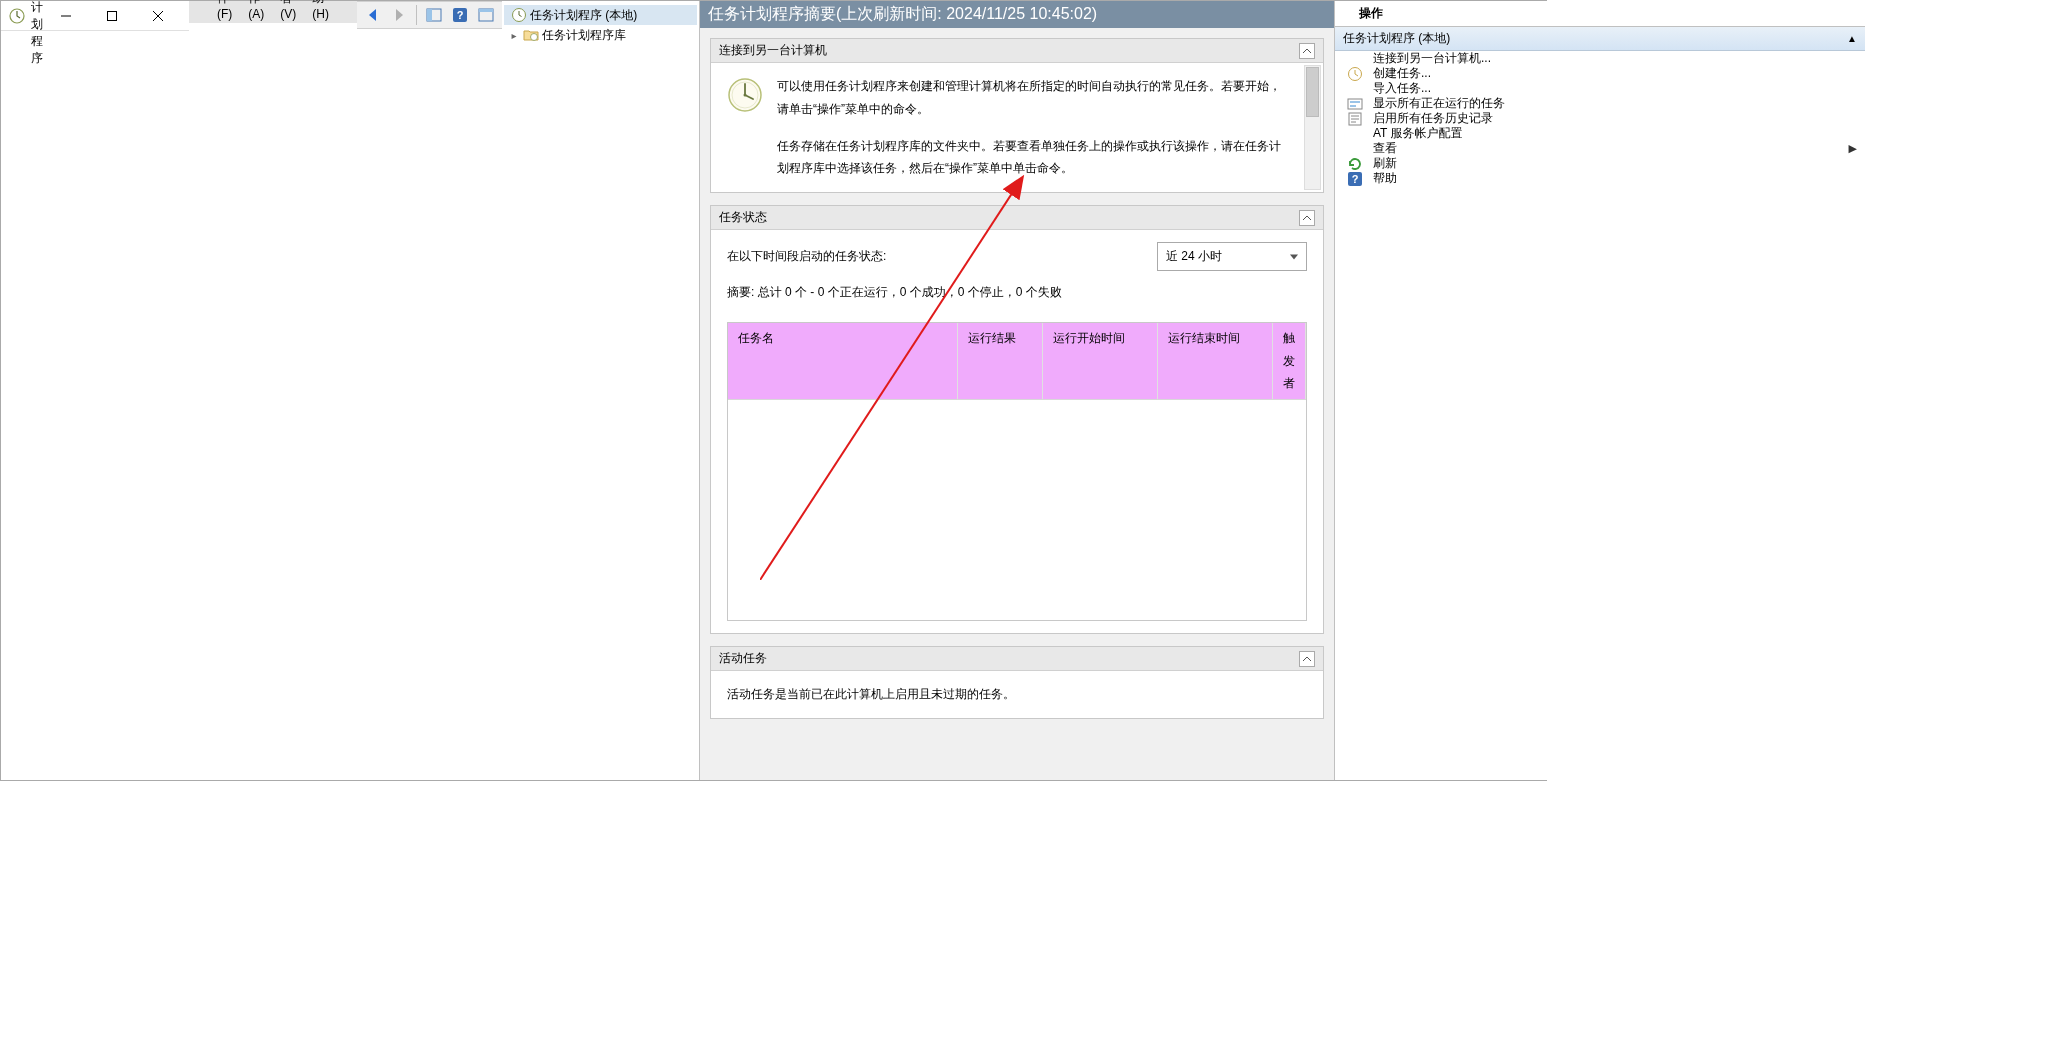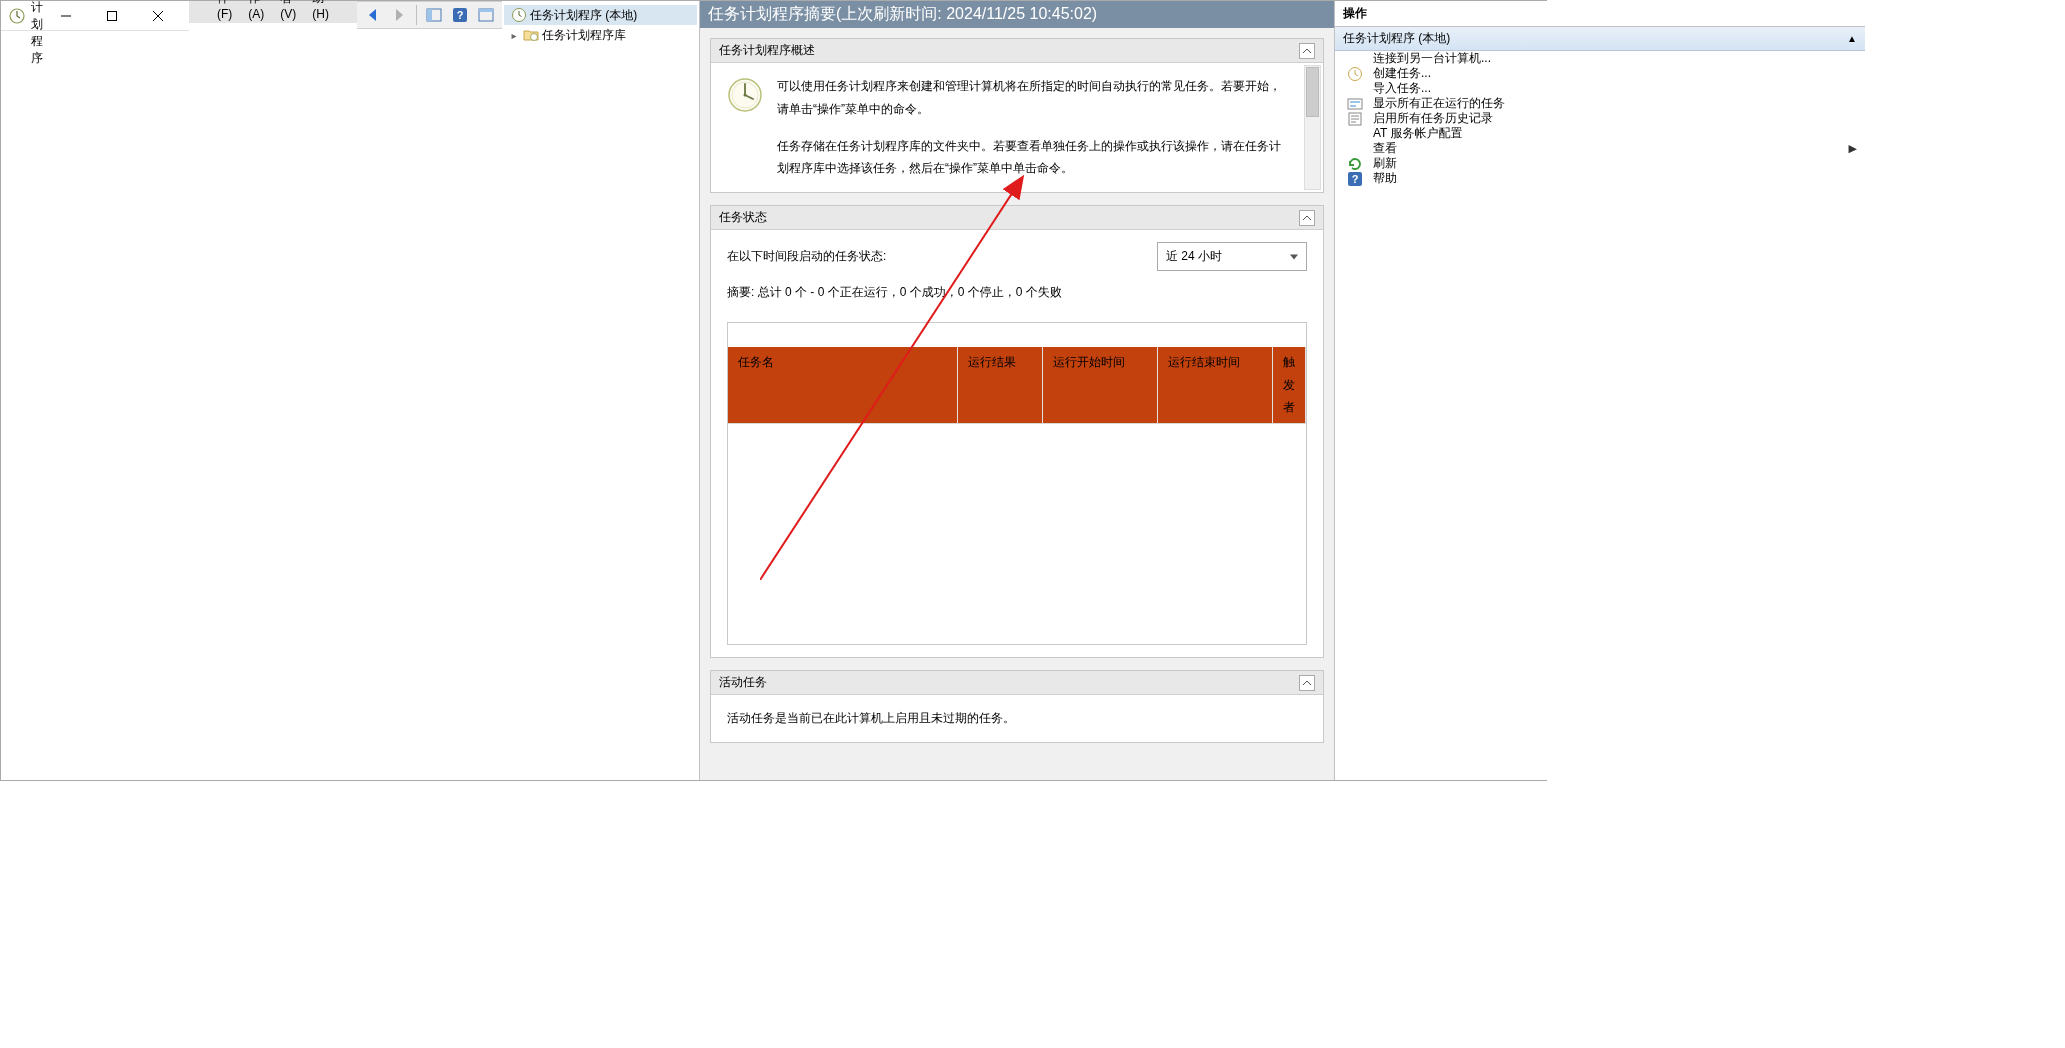--- a/index.html
+++ b/index.html
@@ -27,26 +27,26 @@
 .section { background: #fff; border: 1px solid #c8c8c8; margin-bottom: 12px; }
 .section-head { background: #e8e8e8; padding: 3px 8px; display: flex; justify-content: space-between; align-items: center; border-bottom: 1px solid #d0d0d0; font-size: 12px; }
 .collapse-btn { width: 16px; height: 16px; border: 1px solid #aaa; display: flex; align-items: center; justify-content: center; cursor: pointer; background: #fff; }
 .section-body { padding: 12px 16px; font-size: 12px; line-height: 1.9; position: relative; }
 .overview-body { display: flex; gap: 14px; }
 .overview-body .clk { width: 36px; height: 36px; flex-shrink: 0; margin-top: 2px; }
 .status-top { display: flex; justify-content: space-between; align-items: center; margin-bottom: 10px; }
 .combo { border: 1px solid #aaa; background: #fff; padding: 2px 22px 2px 8px; font-size: 12px; position: relative; min-width: 150px; cursor: pointer; }
 .combo::after { content: ""; position: absolute; right: 8px; top: 50%; transform: translateY(-50%); border-left: 4px solid transparent; border-right: 4px solid transparent; border-top: 5px solid #555; }
 .task-table { border: 1px solid #c8c8c8; margin-top: 18px; }
-.task-table-head { display: flex; background: #c2410c; border-bottom: 1px solid #d8d8d8; margin-top: 24px; }
+.task-table-head { display: flex; background: #f0abfc; border-bottom: 1px solid #d8d8d8; }
 .task-table-head > div { padding: 4px 10px; font-size: 12px; border-right: 1px solid #e0e0e0; }
 .task-table-body { height: 220px; background: #fff; }
 .col1 { width: 230px; } .col2 { width: 85px; } .col3 { width: 115px; } .col4 { width: 115px; } .col5 { flex: 1; }
 .actions-panel { width: 530px; background: #fff; display: flex; flex-direction: column; }
-.actions-title { background: #fff; padding: 4px 8px; font-weight: bold; font-size: 12px; border-bottom: 1px solid #c0c0c0; }
+.actions-title { background: #fff; padding: 4px 24px; font-weight: bold; font-size: 12px; border-bottom: 1px solid #c0c0c0; }
 .actions-sub { background: linear-gradient(#e8f0f8, #d4e4f4); padding: 3px 8px; font-size: 12px; display: flex; justify-content: space-between; align-items: center; border-bottom: 1px solid #b8c8d8; }
 .action-list { flex: 1; }
 .action-row { display: flex; align-items: center; padding: 4px 8px; cursor: pointer; font-size: 12px; height: 15px; }
 .action-row .a-icon { width: 16px; height: 16px; margin-right: 10px; margin-left: 4px; flex-shrink: 0; }
 .action-row.highlighted { outline: 2px solid #e01b1b; outline-offset: -1px; }
 .action-row .arrow-right { margin-left: auto; color: #333; font-size: 11px; }
 .scrollbar-stub { position: absolute; right: 2px; top: 2px; bottom: 2px; width: 17px; background: #f0f0f0; border: 1px solid #ddd; }
 .scrollbar-thumb { position: absolute; left: 1px; right: 1px; top: 1px; height: 50px; background: #cdcdcd; border: 1px solid #bbb; }
 .annotation-arrow { position: absolute; pointer-events: none; z-index: 100; }
 svg { display: block; }
@@ -145,21 +145,21 @@
         <span>任务计划程序库</span>
       </div>
     </div>
 
     <div class="center">
       <div class="summary-header">任务计划程序摘要(上次刷新时间: 2024/11/25 10:45:02)</div>
       <div class="center-inner">
 
         <div class="section">
           <div class="section-head">
-            <span>任务计划程序概述</span>
+            <span>连接到另一台计算机</span>
             <span class="collapse-btn">
                 <svg width="8" height="8">
                   <path d="M0 6 L4 2 L8 6" stroke="#555" fill="none"></path>
                 </svg>
               </span>
           </div>
           <div class="section-body overview-body" style="position:relative;justify-content:space-between;">
             <span class="clk">
               <svg viewBox="0 0 36 36">
                   <circle cx="18" cy="18" r="16" fill="#fdfbf0" stroke="#b8c078" stroke-width="1.5"></circle>

